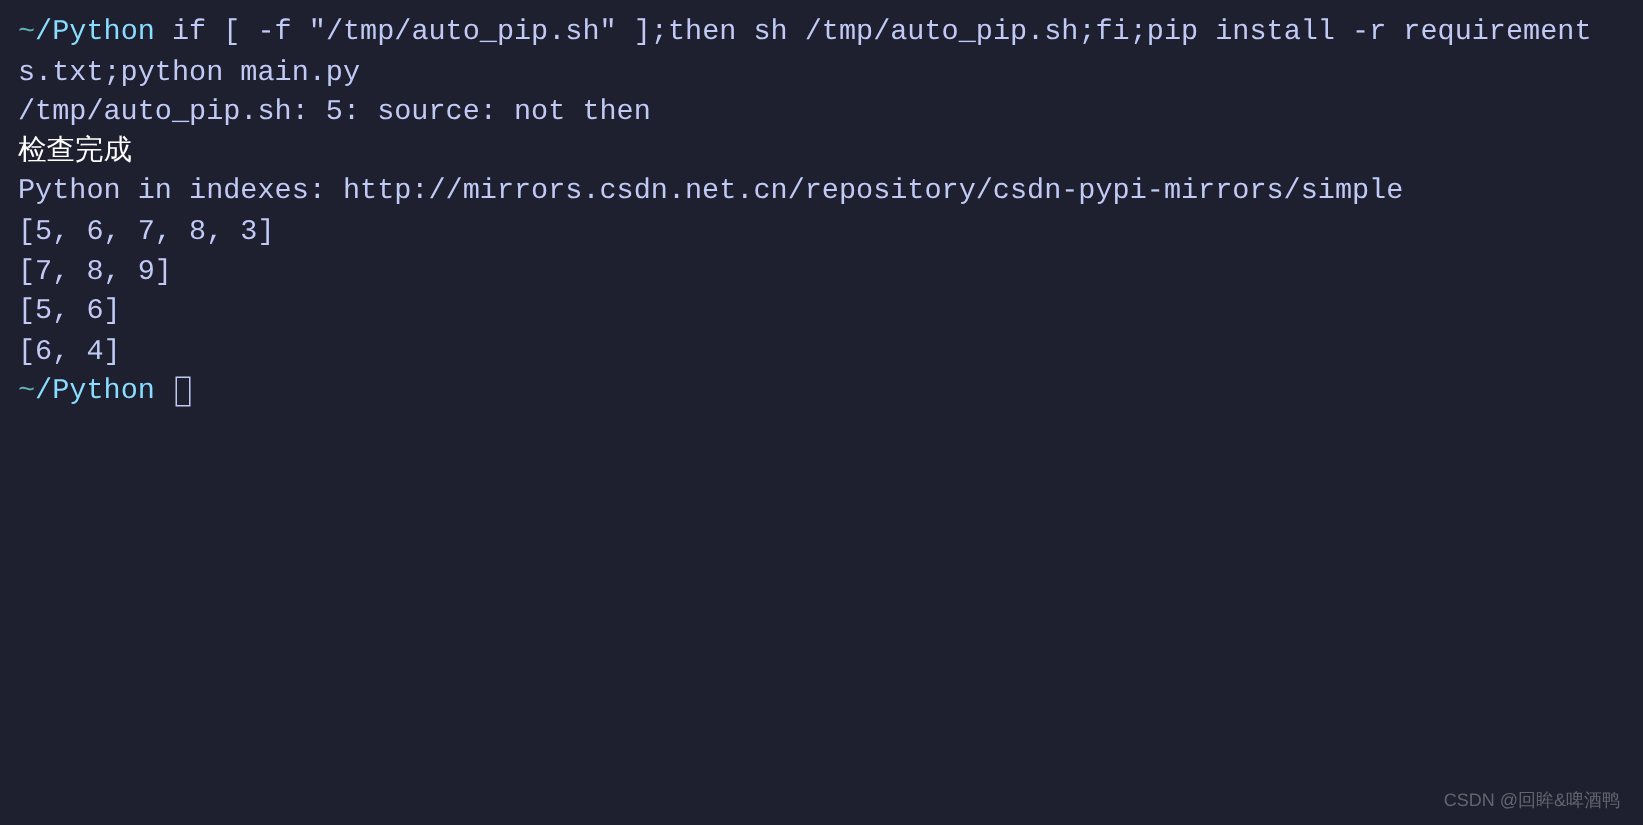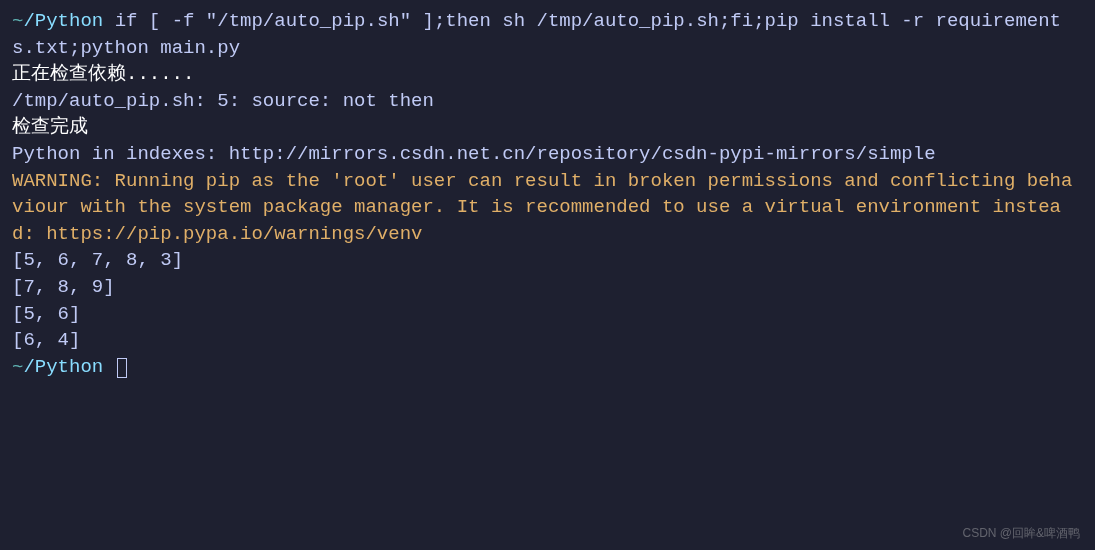--- a/index.html
+++ b/index.html
@@ -58,25 +58,23 @@
       color: rgba(200, 200, 200, 0.4);
       font-family: Liberation Sans, sans-serif;
       font-size: 12px;
     }
   </style>
 </head>
 <body>
 
 <div class="terminal">
   <div class="line"><span class="prompt-tilde">~</span><span class="prompt-path">/</span><span class="prompt-path">Python</span><span class="cmd-text"> if [ -f "/tmp/auto_pip.sh" ];then sh /tmp/auto_pip.sh;fi;pip install -r requirements.txt;python main.py</span></div>
-  <div class="line output-white">正在检查依赖......</div>
   <div class="line output-normal">/tmp/auto_pip.sh: 5: source: not then</div>
   <div class="line output-white">检查完成</div>
   <div class="line output-normal">Python in indexes: http://mirrors.csdn.net.cn/repository/csdn-pypi-mirrors/simple</div>
-  <div class="line warning">WARNING: Running pip as the 'root' user can result in broken permissions and conflicting behaviour with the system package manager. It is recommended to use a virtual environment instead: https://pip.pypa.io/warnings/venv</div>
   <div class="line output-normal">[5, 6, 7, 8, 3]</div>
   <div class="line output-normal">[7, 8, 9]</div>
   <div class="line output-normal">[5, 6]</div>
   <div class="line output-normal">[6, 4]</div>
   <div class="line"><span class="prompt-tilde">~</span><span class="prompt-path">/</span><span class="prompt-path">Python</span><span> </span><span class="cursor"></span></div>
 </div>
 
 <div class="watermark">CSDN @回眸&amp;啤酒鸭</div>
 
 </body></html>

